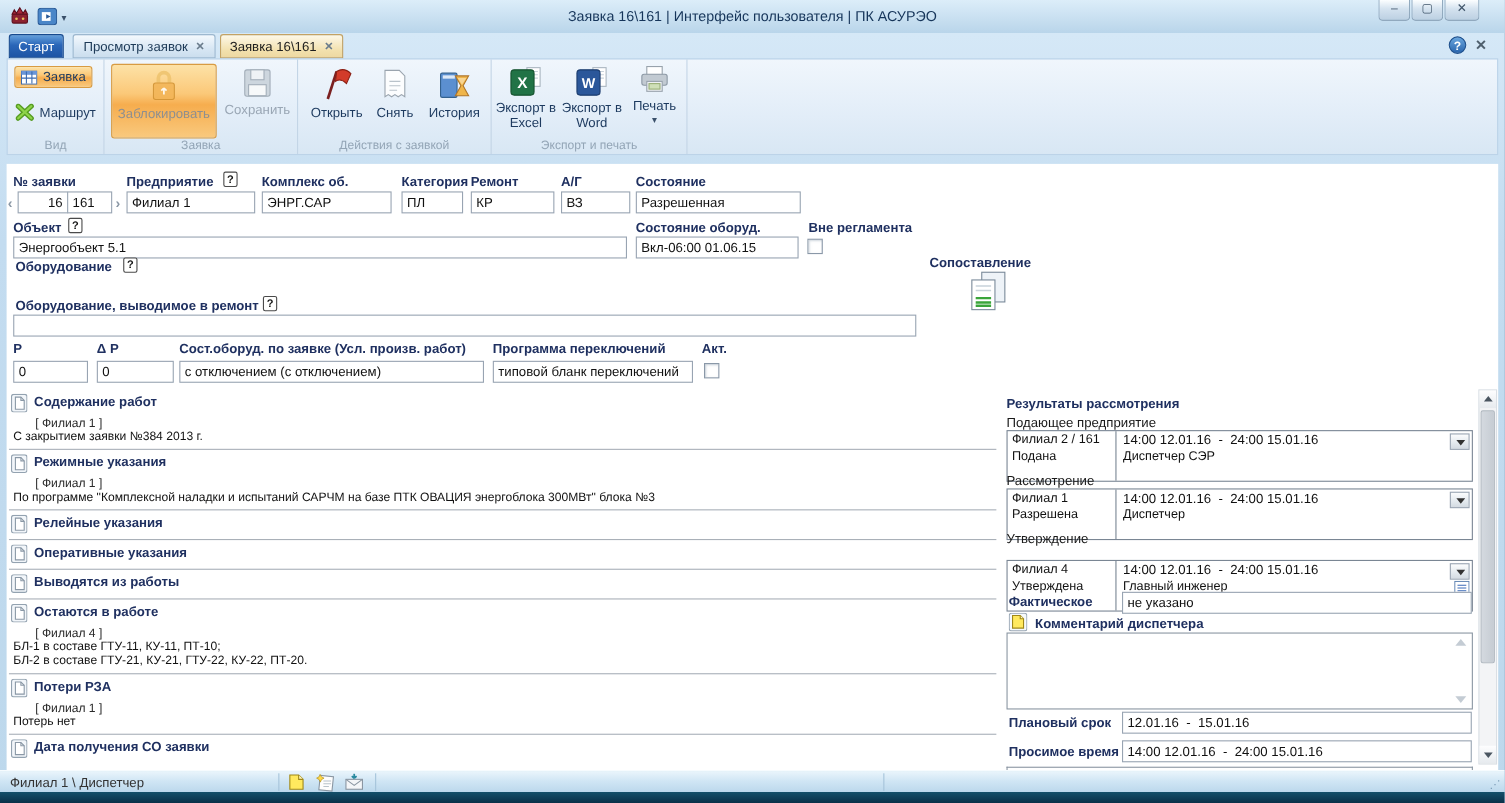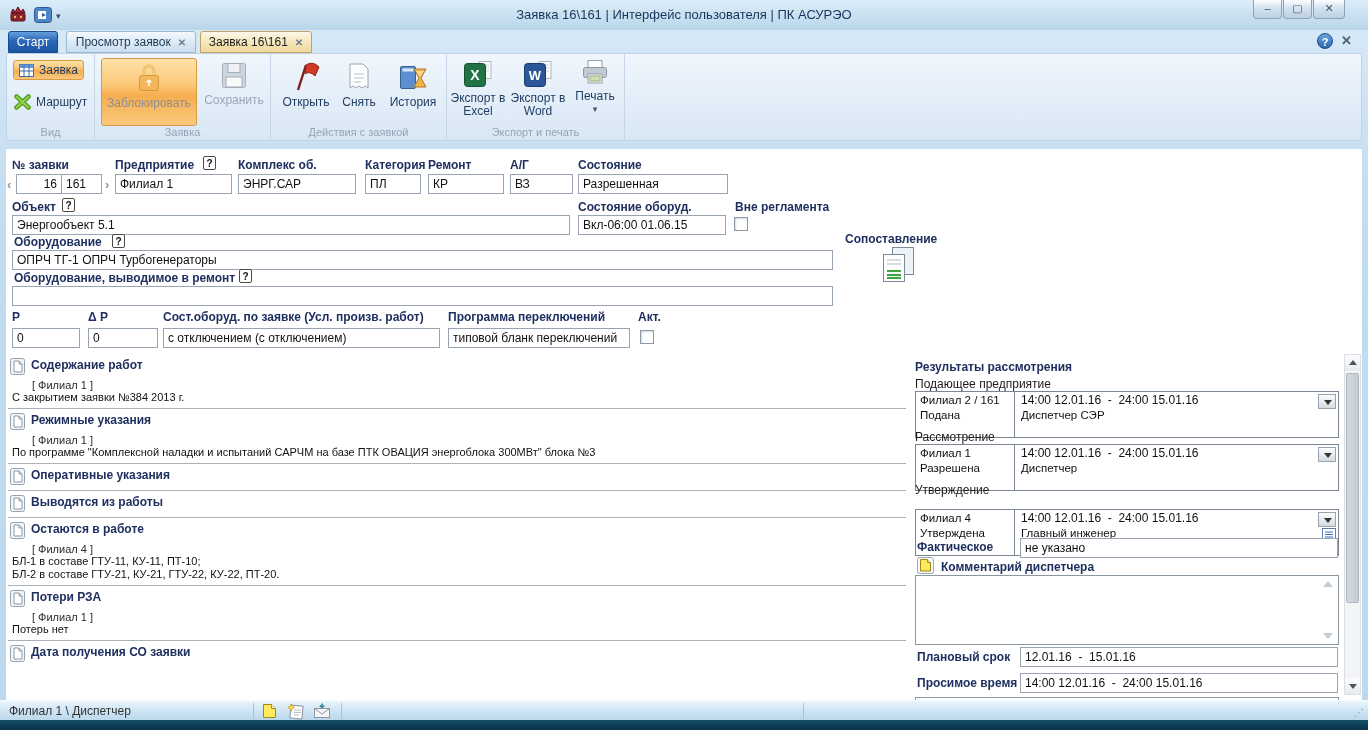--- a/index.html
+++ b/index.html
@@ -294,21 +294,20 @@
   <div class="lbl" style="left:12px;top:200px;">Объект</div>
   <div class="help-b" style="left:62px;top:198px;">?</div>
   <div class="fld" style="left:12px;top:215px;width:558px;">Энергообъект 5.1</div>
   <div class="lbl" style="left:578px;top:200px;">Состояние оборуд.</div>
   <div class="fld" style="left:578px;top:215px;width:148px;">Вкл-06:00 01.06.15</div>
   <div class="lbl" style="left:735px;top:200px;">Вне регламента</div>
   <div class="chk" style="left:734px;top:217px;"></div>
 
   <div class="lbl" style="left:14px;top:235px;">Оборудование</div>
   <div class="help-b" style="left:112px;top:234px;">?</div>
-  <div class="fld" style="left:12px;top:250px;width:821px;">ОПРЧ ТГ-1 ОПРЧ Турбогенераторы</div>
   <div class="lbl" style="left:845px;top:232px;">Сопоставление</div>
   <svg style="position:absolute;left:876px;top:246px;" width="44" height="38" viewBox="0 0 44 38">
     <rect x="16.5" y="1.5" width="21" height="27" fill="#eef3f8" stroke="#7a8a9a"></rect>
     <rect x="7.5" y="8.5" width="21" height="27" fill="#ffffff" stroke="#7a8a9a"></rect>
     <path d="M11 25 H25 M11 29 H25 M11 32 H25" stroke="#3aa53a" stroke-width="2.2"></path>
     <path d="M11 14 H25 M11 18 H25" stroke="#c8d2da" stroke-width="1.4"></path>
   </svg>
 
   <div class="lbl" style="left:14px;top:271px;">Оборудование, выводимое в ремонт</div>
   <div class="help-b" style="left:239px;top:269px;">?</div>
@@ -346,20 +345,30 @@
             <rect x="0.5" y="0.5" width="14" height="16" rx="2" fill="#f2f6fa" stroke="#93a2b0"></rect>
             <path d="M4 3 h5 l3 3 v8 h-8 z" fill="#fff" stroke="#8a98a6"></path>
             <path d="M9 3 v3 h3" fill="none" stroke="#8a98a6"></path>
           </svg>
         <span class="sec-title">Режимные указания</span>
       </div>
       <div class="sec-src">[ Филиал 1 ]</div>
       <div class="sec-line">По программе "Комплексной наладки и испытаний САРЧМ на базе ПТК ОВАЦИЯ энергоблока 300МВт" блока №3</div>
     </div>
 
+    <div class="section">
+      <div class="sec-head">
+        <svg width="15" height="17" viewBox="0 0 15 17">
+            <rect x="0.5" y="0.5" width="14" height="16" rx="2" fill="#f2f6fa" stroke="#93a2b0"></rect>
+            <path d="M4 3 h5 l3 3 v8 h-8 z" fill="#fff" stroke="#8a98a6"></path>
+            <path d="M9 3 v3 h3" fill="none" stroke="#8a98a6"></path>
+          </svg>
+        <span class="sec-title">Релейные указания</span>
+      </div>
+    </div>
 
     <div class="section">
       <div class="sec-head">
         <svg width="15" height="17" viewBox="0 0 15 17">
             <rect x="0.5" y="0.5" width="14" height="16" rx="2" fill="#f2f6fa" stroke="#93a2b0"></rect>
             <path d="M4 3 h5 l3 3 v8 h-8 z" fill="#fff" stroke="#8a98a6"></path>
             <path d="M9 3 v3 h3" fill="none" stroke="#8a98a6"></path>
           </svg>
         <span class="sec-title">Оперативные указания</span>
       </div>

